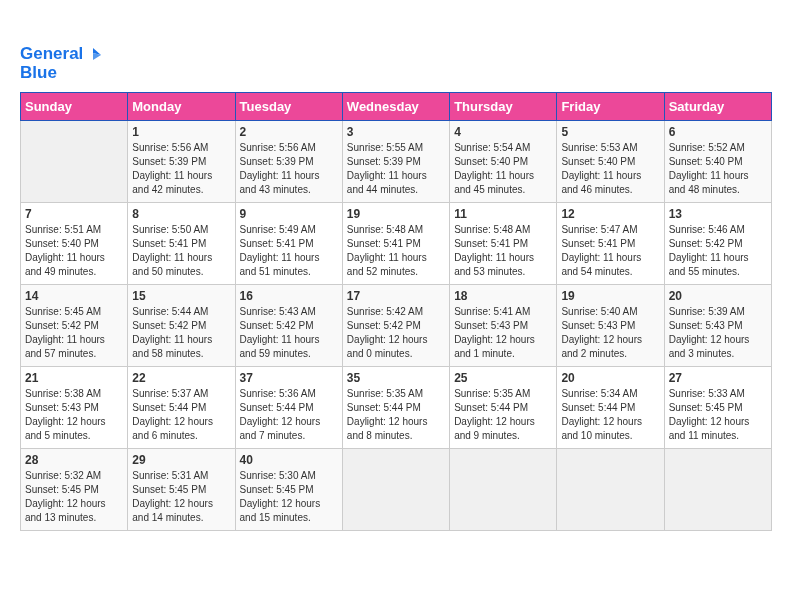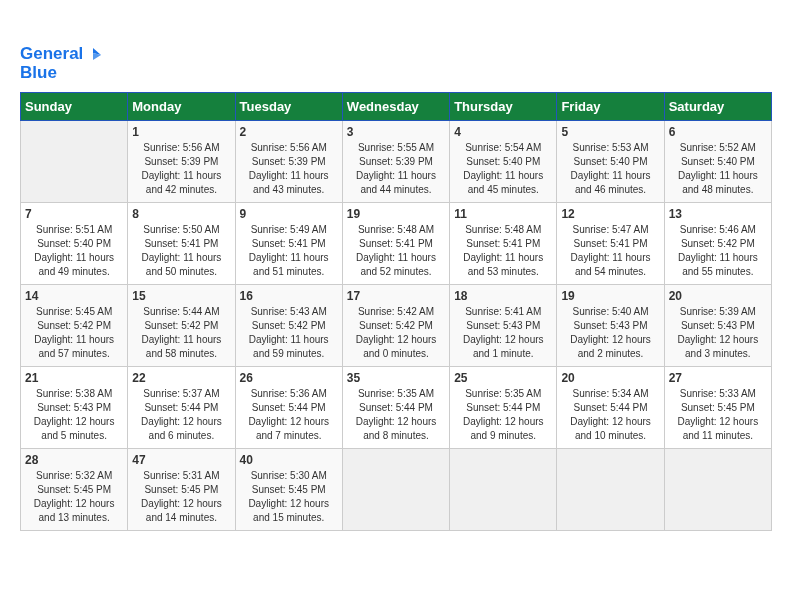--- a/index.html
+++ b/index.html
@@ -32,21 +32,21 @@
     .subtitle {
       font-size: 16px;
       color: #555;
     }
     table {
       width: 100%;
       border-collapse: collapse;
       table-layout: fixed;
     }
     thead tr th {
-      background-color: #15803d;
+      background-color: #ec4899;
       color: #fff;
       font-size: 13px;
       font-weight: bold;
       padding: 6px 4px;
       text-align: left;
       border: 1px solid #2255bb;
     }
     tbody tr td {
       border: 1px solid #ccc;
       vertical-align: top;
@@ -62,21 +62,20 @@
       background: #fff;
     }
     .day-number {
       font-weight: bold;
       font-size: 12px;
       margin-bottom: 2px;
     }
     .cell-content {
       font-size: 10px;
       line-height: 1.4;
-      text-align: center;
     }
     .empty-cell {
       background: #f0f0f0 !important;
     }
   </style>
 </head>
 <body>
 
 <div class="header">
   <div class="logo">
@@ -285,21 +284,21 @@
         </td>
         <td>
           <div class="day-number">22</div>
         <div class="cell-content">
           Sunrise: 5:37 AM<br>
           Sunset: 5:44 PM<br>
           Daylight: 12 hours and 6 minutes.
         </div>
         </td>
         <td>
-          <div class="day-number">26</div>
+          <div class="day-number">37</div>
         <div class="cell-content">
           Sunrise: 5:36 AM<br>
           Sunset: 5:44 PM<br>
           Daylight: 12 hours and 7 minutes.
         </div>
         </td>
         <td>
           <div class="day-number">35</div>
         <div class="cell-content">
           Sunrise: 5:35 AM<br>
@@ -335,21 +334,21 @@
       <tr>
         <td>
           <div class="day-number">28</div>
         <div class="cell-content">
           Sunrise: 5:32 AM<br>
           Sunset: 5:45 PM<br>
           Daylight: 12 hours and 13 minutes.
         </div>
         </td>
         <td>
-          <div class="day-number">47</div>
+          <div class="day-number">29</div>
         <div class="cell-content">
           Sunrise: 5:31 AM<br>
           Sunset: 5:45 PM<br>
           Daylight: 12 hours and 14 minutes.
         </div>
         </td>
         <td>
           <div class="day-number">40</div>
         <div class="cell-content">
           Sunrise: 5:30 AM<br>

